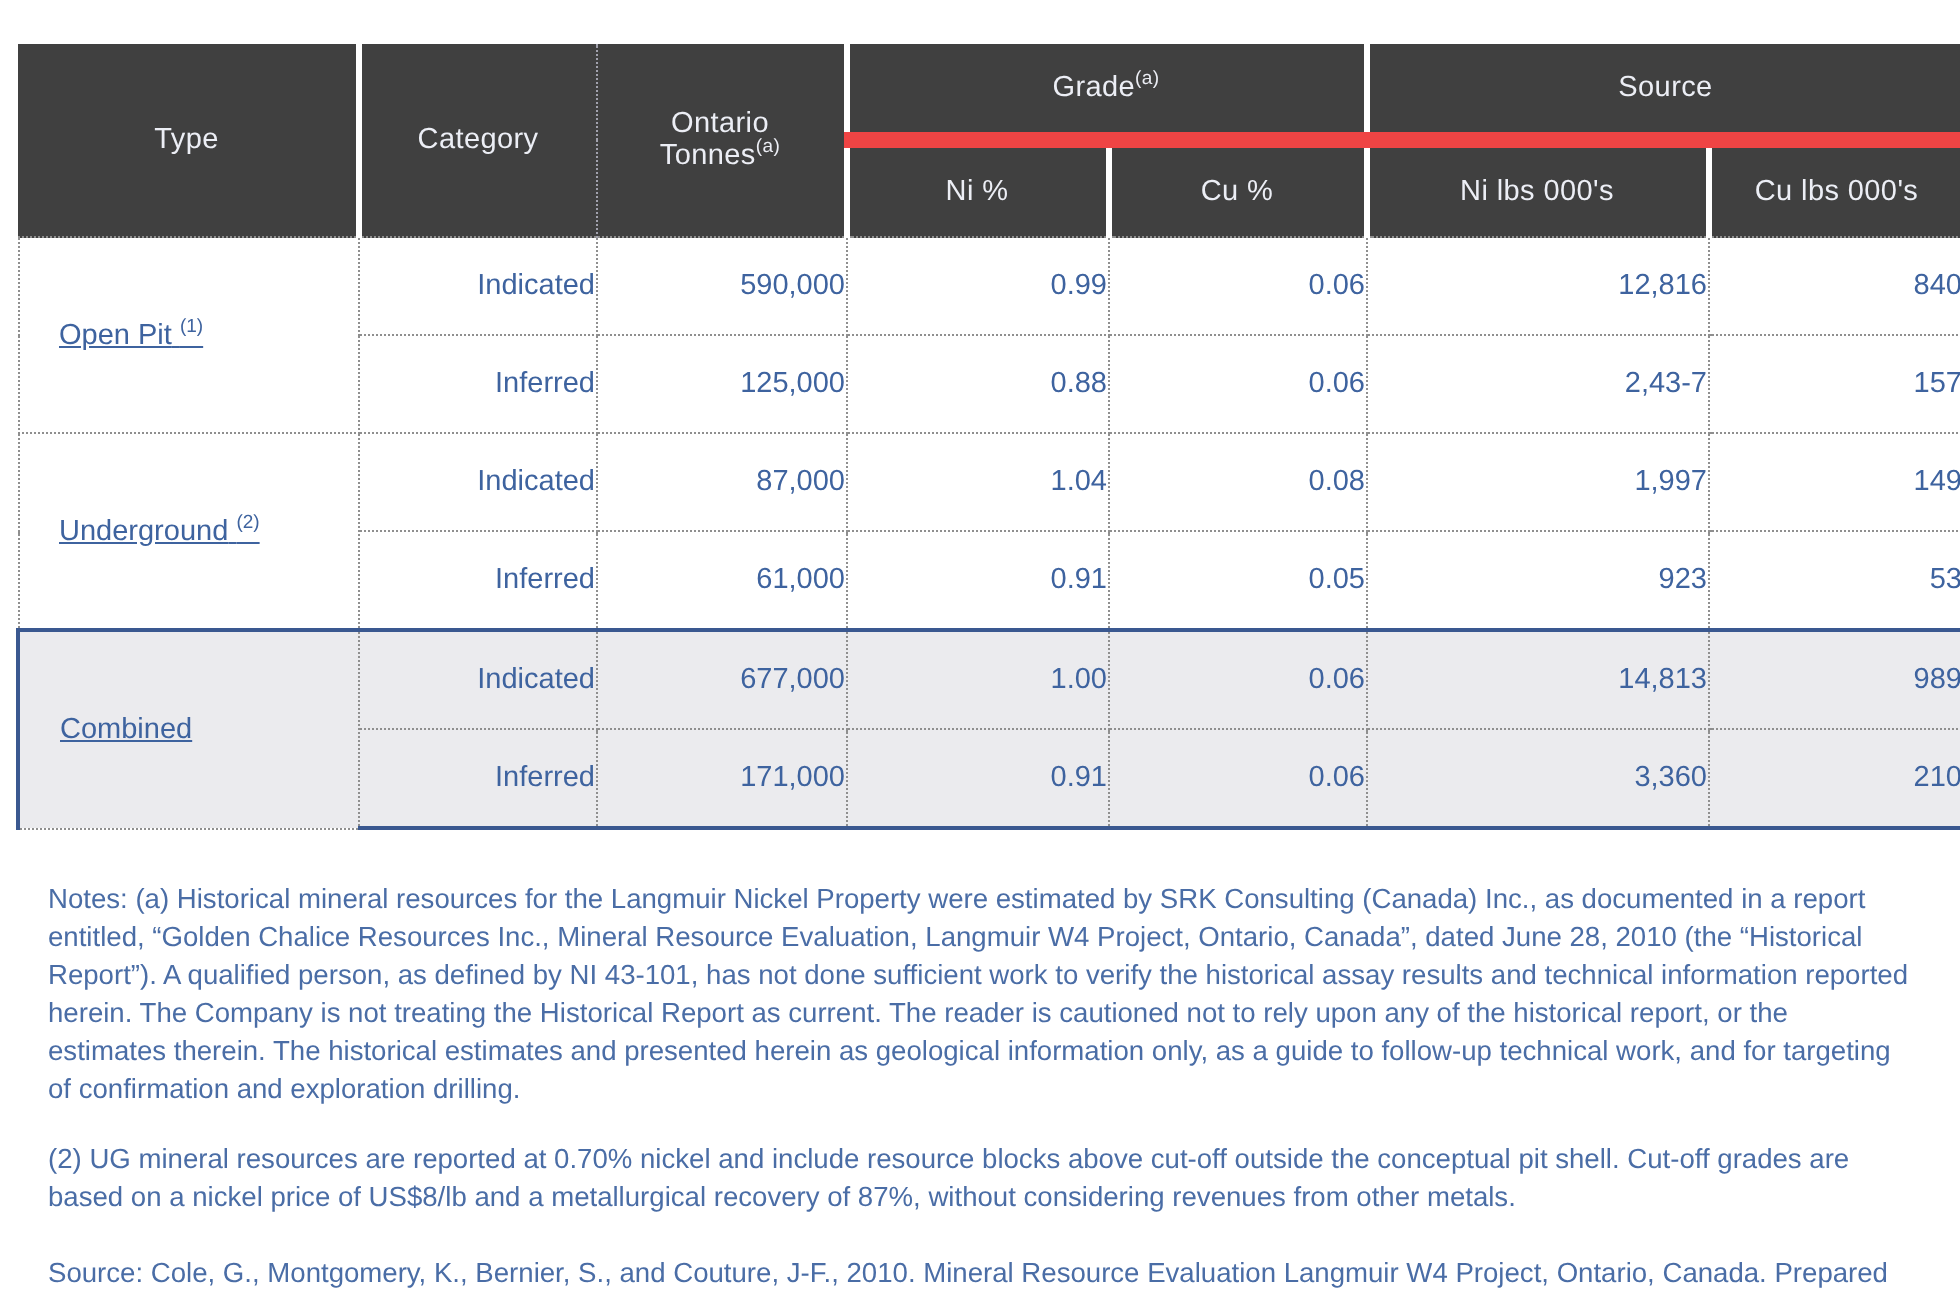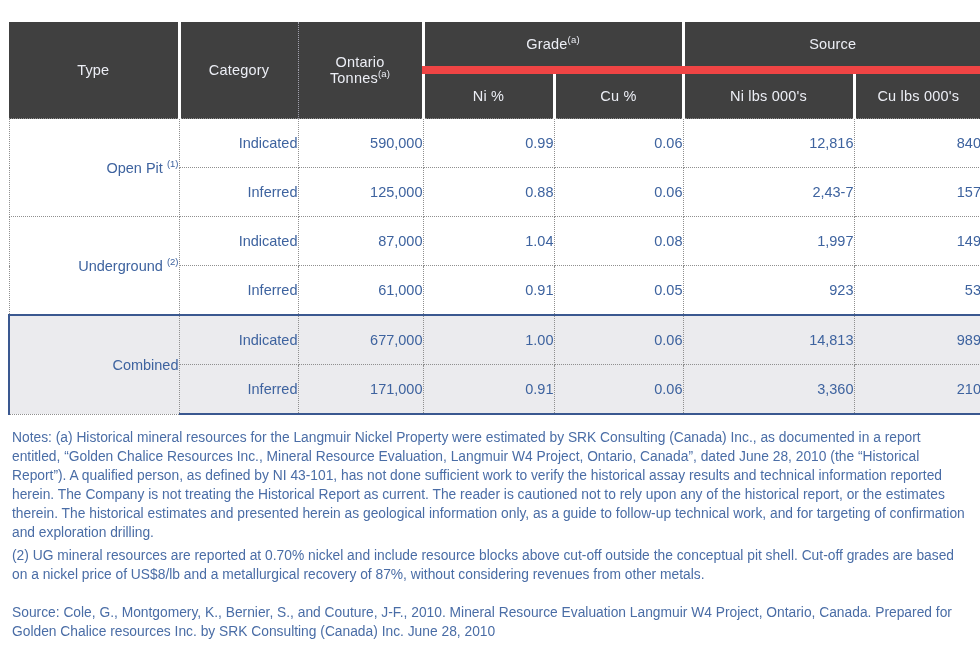--- a/index.html
+++ b/index.html
@@ -27,36 +27,36 @@
   th.dotl{border-left:1px dotted #a2a2ae}
   th.two{height:88px}
   sup{font-size:9.5px;vertical-align:super;line-height:0}
 
   tbody td{
     border:1px dotted #8f8f8f;
     color:#3e639f;font-size:14.5px;text-align:right;vertical-align:middle;
     height:48px;padding:0;background:#fff;
   }
   tbody td.typec{
-    text-align:right;padding-left:20px;
+    text-align:left;padding-left:20px;text-decoration:underline;
   }
   tbody td:first-child{border-left:1px dotted #8f8f8f}
   tbody td:last-child{border-right:none}
 
   tr.comb td{background:#ebebee;height:48px}
   tr.comb-first td{border-top:2px solid #3a5890}
   tr.comb-last td{border-bottom:2px solid #3a5890}
   td.comb-left{border-left:2px solid #3a5890 !important}
 
   
   .notes{
     position:absolute;left:8px;top:424px;width:962px;
     color:#4a6da6;font-size:13.8px;line-height:19px;
   }
-  .notes p{margin:4px}
+  .notes p{margin:16px}
   .notes p.src{margin-top:19px}
 </style>
 </head>
 <body>
 
 <table class="res">
   <colgroup>
     <col class="c1">
       <col class="c2">
       <col class="c3">

